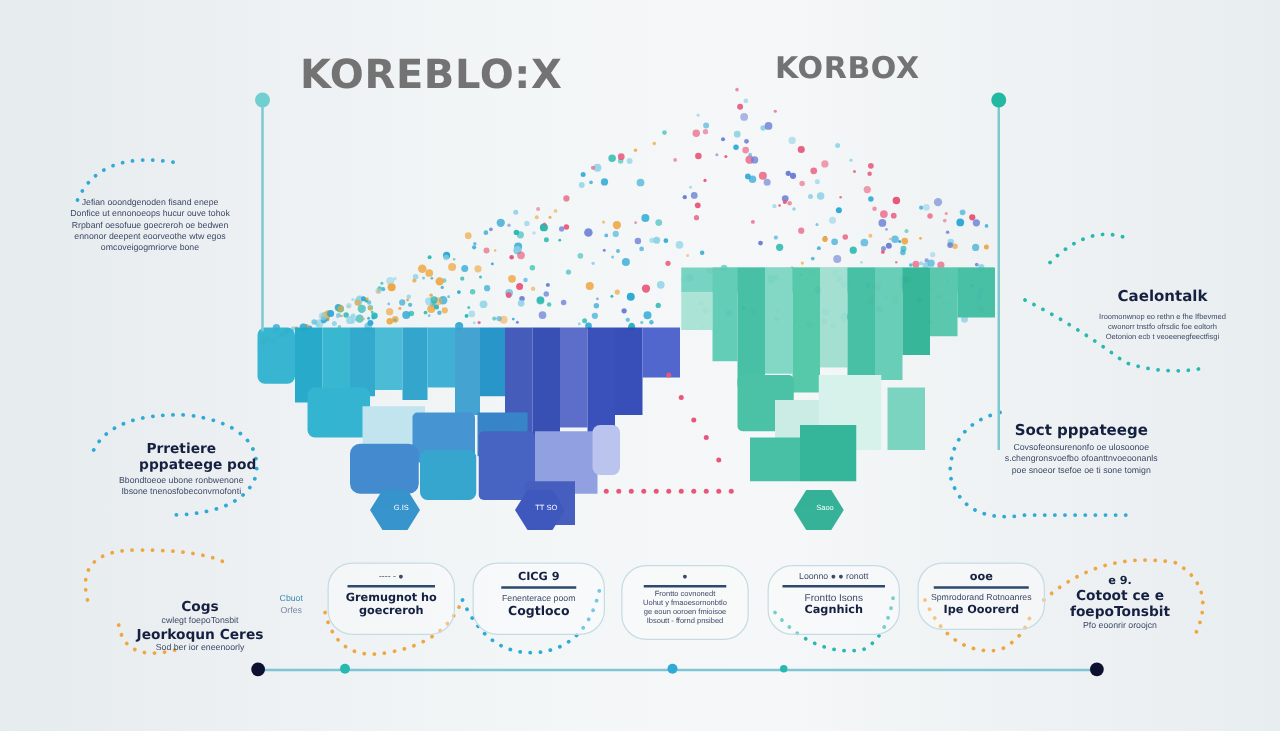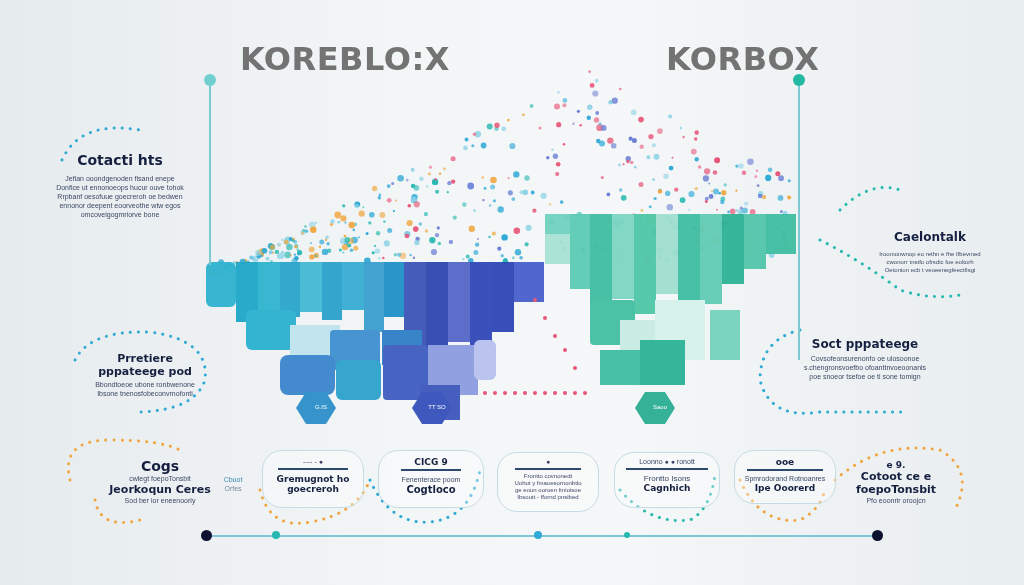--- a/index.html
+++ b/index.html
@@ -1,20 +1,20 @@
 <!DOCTYPE html>
 <html><head>
 <meta charset="utf-8">
 <style>
   html,body{margin:0;padding:0;}
   body{width:1024px;height:585px;overflow:hidden;background:linear-gradient(90deg,#e6ebee 0%,#f3f6f7 40%,#f5f7f8 60%,#e8edef 100%);font-family:"Liberation Sans",sans-serif;color:#101833;position:relative;}
   .abs{position:absolute;}
   .brand{font-family:"DejaVu Sans",sans-serif;font-weight:bold;color:#737373;letter-spacing:0.5px;}
   .brand-left{left:240px;top:40px;font-size:32px;}
-  .brand-right{left:666px;top:40px;font-size:32px;}
+  .brand-right{left:620px;top:40px;font-size:24px;}
   .vline{position:absolute;width:2px;background:#7cc9d2;}
   .pin{position:absolute;width:12px;height:12px;border-radius:50%;}
   .callout-title{font-family:"DejaVu Sans",sans-serif;font-weight:bold;color:#152040;text-align:center;}
   .callout-text{font-size:7px;color:#3c4866;text-align:center;line-height:9px;}
   .box{position:absolute;border:1.5px solid #c6dce4;border-radius:20px;background:rgba(255,255,255,0.35);}
   .box-rule{height:2px;background:#2d4a6e;margin:0 auto;}
   .timeline{position:absolute;left:206px;top:535px;width:670px;height:2px;background:#7fc5d6;}
   .tdot{position:absolute;border-radius:50%;}
   svg{position:absolute;left:0;top:0;}
 </style>
@@ -535,51 +535,50 @@
 
 <div class="abs brand brand-left">KOREBLO:X</div>
 <div class="abs brand brand-right">KORBOX</div>
 
 <div class="vline" style="left:209px;top:80px;height:185px;"></div>
 <div class="pin" style="left:204px;top:74px;background:#6fd0cf;"></div>
 <div class="vline" style="left:798px;top:80px;height:280px;"></div>
 <div class="pin" style="left:793px;top:74px;background:#22b8a2;"></div>
 
 <div class="abs" style="left:40px;top:152px;width:160px;">
-  <div class="callout-title" style="font-size:14px;">Cotacti hts</div>
   <div class="callout-text" style="margin-top:6px;">Jefian ooondgenoden fisand enepe</div>
   <div class="callout-text">Donfice ut ennonoeops hucur ouve tohok</div>
   <div class="callout-text">Rrpbanf oesofuue goecreroh oe bedwen</div>
   <div class="callout-text">ennonor deepent eoorveothe wtw egos</div>
   <div class="callout-text">omcoveigogmriorve bone</div>
 </div>
 
 <div class="abs" style="left:85px;top:352px;width:120px;">
   <div class="callout-title" style="font-size:11px;">Prretiere</div>
-  <div class="callout-title" style="font-size:11px;">pppateege pod</div>
+  <div class="callout-title" style="font-size:11px;text-align:right;">pppateege pod</div>
   <div class="callout-text" style="margin-top:2px;">Bbondtoeoe ubone ronbwenone</div>
   <div class="callout-text">Ibsone tnenosfobeconvrnofonti</div>
 </div>
 
 <div class="abs" style="left:870px;top:230px;width:120px;">
   <div class="callout-title" style="font-size:12px;">Caelontalk</div>
   <div class="callout-text" style="margin-top:6px;font-size:6px;line-height:8px;">Iroomonwnop eo rethn e fhe Ifbevmed</div>
   <div class="callout-text" style="font-size:6px;line-height:8px;">cwonorr tnstfo ofrsdic foe eoltorh</div>
   <div class="callout-text" style="font-size:6px;line-height:8px;">Oetonion ecb t veoeenegfeectfisgi</div>
 </div>
 
 <div class="abs" style="left:800px;top:337px;width:130px;">
   <div class="callout-title" style="font-size:12px;">Soct pppateege</div>
   <div class="callout-text" style="margin-top:3px;">Covsofeonsurenonfo oe ulosoonoe</div>
   <div class="callout-text">s.chengronsvoefbo ofoanttnvoeoonanls</div>
   <div class="callout-text">poe snoeor tsefoe oe ti sone tomign</div>
 </div>
 
 <div class="abs" style="left:100px;top:458px;width:120px;">
-  <div class="callout-title" style="font-size:14px;">Cogs</div>
+  <div class="callout-title" style="font-size:11px;margin-top:21px;">Cogs</div>
   <div class="callout-text">cwlegt foepoTonsbit</div>
   <div class="callout-title" style="font-size:11px;">Jeorkoqun Ceres</div>
   <div class="callout-text">Sod ber ior eneenoorly</div>
 </div>
 <div class="abs" style="left:218px;top:475px;width:30px;">
   <div class="callout-text" style="color:#3c8ab0;">Cbuot</div>
   <div class="callout-text" style="color:#7a8aa0;">Orfes</div>
 </div>
 
 <div class="box" style="left:262px;top:450px;width:100px;height:56px;">

